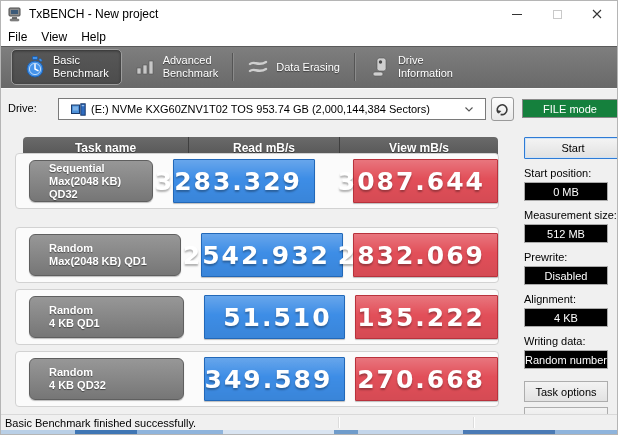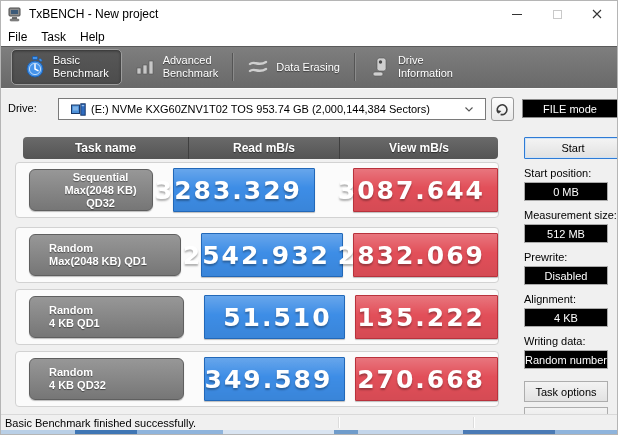--- a/index.html
+++ b/index.html
@@ -61,39 +61,39 @@
   .drive-combo .combo-text { flex: 1; white-space: nowrap; overflow: hidden; }
   .combo-drive-icon { width: 15px; height: 13px; margin-right: 5px; flex: 0 0 auto; }
   .combo-chevron { width: 8px; height: 5px; flex: 0 0 auto; margin-left: 4px; }
   .refresh-btn {
     position: absolute; left: 490px; top: 96px; width: 23px; height: 24px;
     background: linear-gradient(#fdfdfd,#e9e9e9); border: 1px solid #9a9a9a; border-radius: 3px;
     display: flex; align-items: center; justify-content: center;
   }
   .mode-badge {
     position: absolute; left: 521px; top: 98px; width: 96px; height: 19px;
-    background: #000000; border: 1px solid #8a8a8a; color: #fff;
+    background: #15803d; border: 1px solid #8a8a8a; color: #fff;
     font-size: 11px; display: flex; align-items: center; justify-content: center;
   }
 
   
   .table-header {
     position: absolute; left: 22px; top: 136px; width: 475px; height: 22px;
     background: linear-gradient(#6a6a6a,#545454); border-radius: 4px;
     display: flex; align-items: stretch; color: #fff; font-size: 12px; font-weight: bold;
   }
   .th { display: flex; align-items: center; justify-content: center; text-shadow: 0 1px 1px rgba(0,0,0,.5); }
   .th1 { width: 165px; } .th2 { width: 151px; border-left: 1px solid #3f3f3f; } .th3 { flex: 1; border-left: 1px solid #3f3f3f; }
 
   .bench-row {
     position: absolute; left: 14px; width: 484px; height: 56px;
     background: #fbfbfb; border: 1px solid #d2d2d2; border-radius: 4px;
     display: flex; align-items: center; padding-left: 13px;
   }
-  .row-0 { top: 161px; text-align: center; } .row-1 { top: 226px; } .row-2 { top: 288px; } .row-3 { top: 350px; }
+  .row-0 { top: 152px; } .row-1 { top: 226px; } .row-2 { top: 288px; } .row-3 { top: 350px; }
 
   .task-btn {
     width: 157px; height: 42px; margin-right: 20px;
     background: linear-gradient(#979797, #767676); border: 1px solid #5f5f5f; border-radius: 6px;
     color: #fff; font-size: 11px; font-weight: bold; line-height: 13px;
     display: flex; flex-direction: column; justify-content: center; padding-left: 19px;
     text-shadow: 0 1px 1px rgba(0,0,0,.45); box-shadow: 0 1px 1px rgba(0,0,0,.25);
   }
   .val-box {
     height: 44px; border-radius: 1px; color: #fff;
@@ -166,21 +166,21 @@
       <div class="win-btn">
         <svg class="close-glyph" viewBox="0 0 10 10">
           <path d="M1 1 L9 9 M9 1 L1 9" stroke="#333" stroke-width="1.1"></path>
         </svg>
       </div>
     </div>
   </div>
 
   <div class="menubar">
     <span class="menu-item">File</span>
-    <span class="menu-item">Task</span>
+    <span class="menu-item">View</span>
     <span class="menu-item">Help</span>
   </div>
 
   <div class="toolbar">
     <div class="tb-btn active">
       <svg class="tb-icon" viewBox="0 0 22 22">
         <rect x="8.5" y="0.5" width="5" height="3" rx="0.8" fill="#4593ea" stroke="#1c5fae"></rect>
         <rect x="15" y="3" width="3" height="2" rx="0.6" fill="#4593ea" stroke="#1c5fae" stroke-width="0.6" transform="rotate(40 16.5 4)"></rect>
         <circle cx="11" cy="13" r="8" fill="#4593ea" stroke="#1c5fae"></circle>
         <circle cx="11" cy="13" r="5.6" fill="none" stroke="#bcd9f7" stroke-width="1"></circle>

